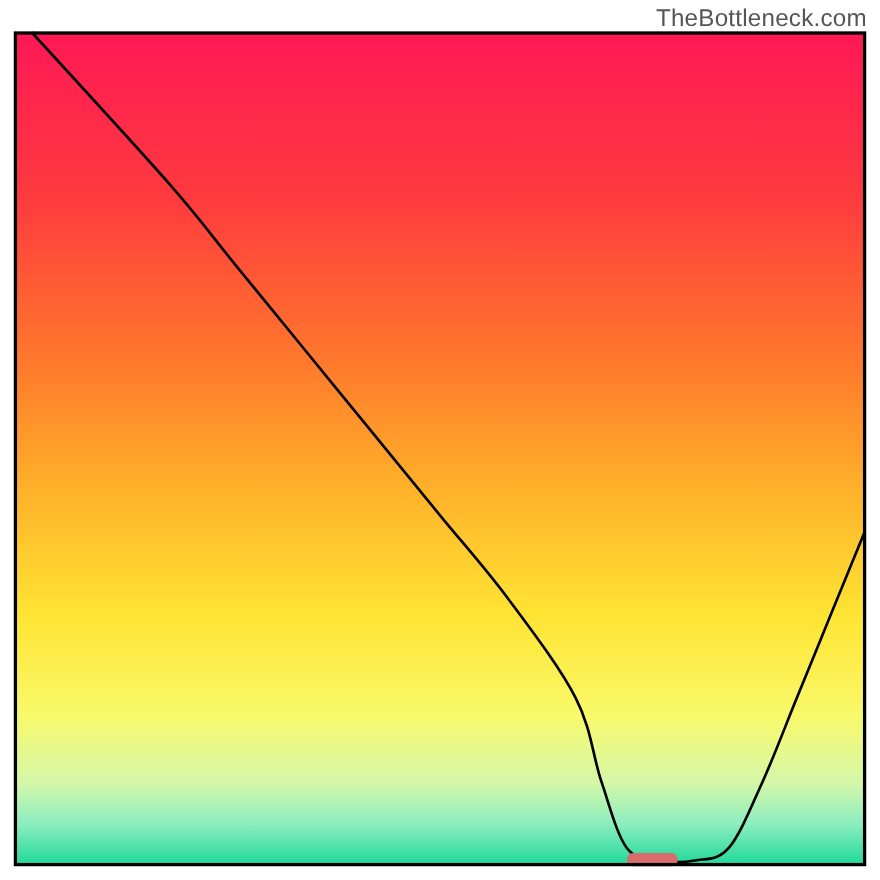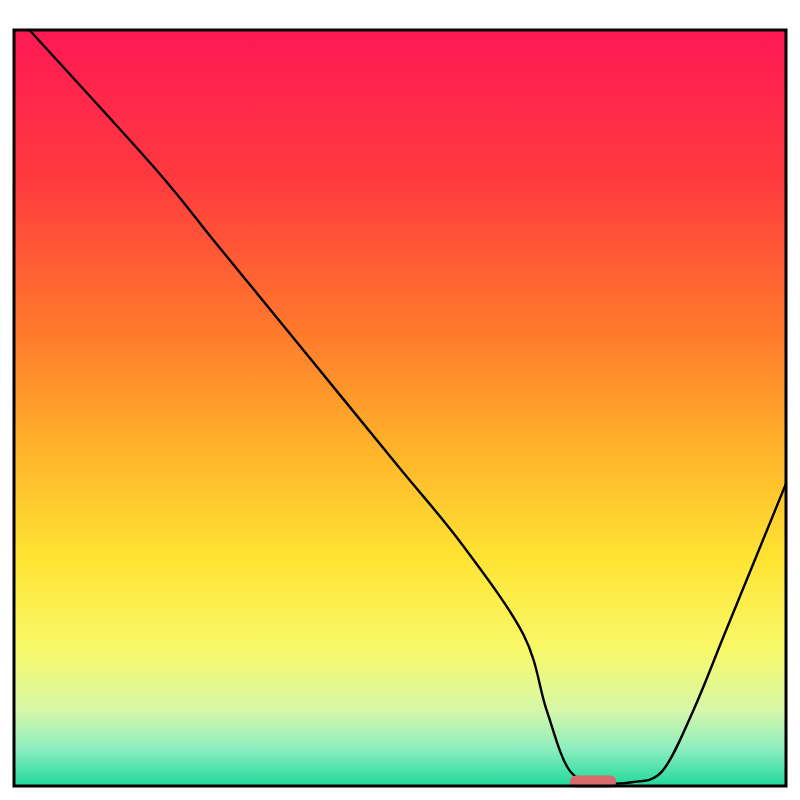--- a/index.html
+++ b/index.html
@@ -26,20 +26,21 @@
     z-index: 10;
   }
   svg {
     display: block;
   }
 </style>
 </head>
 <body>
 
 <div class="container">
+  <div class="watermark">TheBottleneck.com</div>
   <svg id="chart-svg" width="800" height="800" viewBox="0 0 800 800">
     <defs>
       <linearGradient id="bg-grad" x1="0" y1="0" x2="0" y2="1">
           <stop offset="0%" stop-color="#ff1855"></stop>
           <stop offset="20%" stop-color="#ff3b3e"></stop>
           <stop offset="40%" stop-color="#ff7a2c"></stop>
           <stop offset="55%" stop-color="#ffb22a"></stop>
           <stop offset="70%" stop-color="#ffe433"></stop>
           <stop offset="82%" stop-color="#f8f96a"></stop>
           <stop offset="90%" stop-color="#d6f7a8"></stop>

